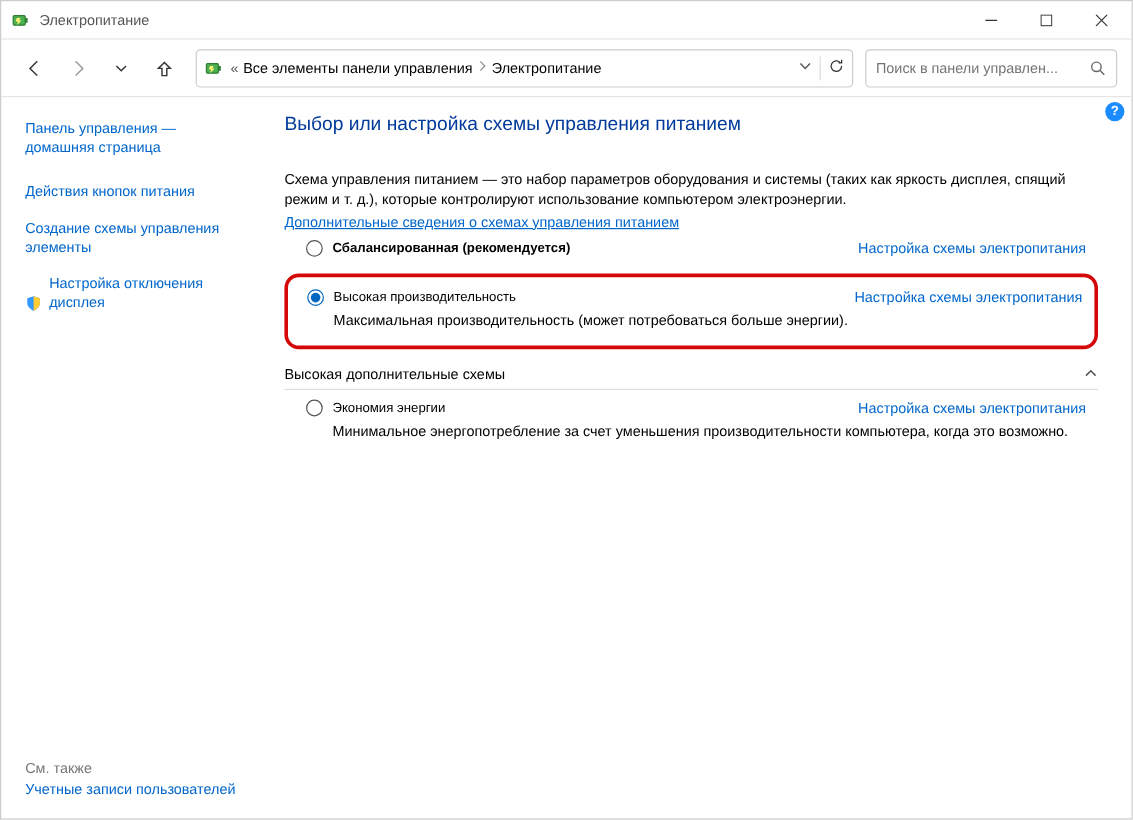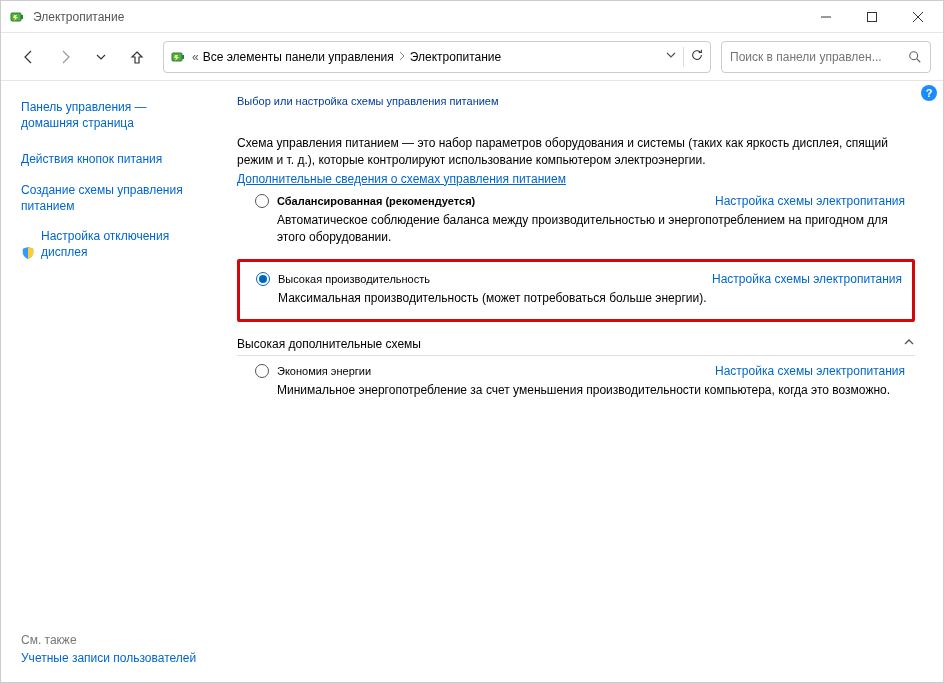--- a/index.html
+++ b/index.html
@@ -115,21 +115,21 @@
     width: 16px; height: 16px;
     border-radius: 50%;
     background: #1a8cff;
     color: #fff;
     font-size: 11px;
     font-weight: bold;
     display: flex; align-items: center; justify-content: center;
   }
   .main h1 {
     color: #003a9b;
-    font-size: 11px;
+    font-size: 16px;
     font-weight: 400;
     margin-bottom: 10px;
   }
   .main .intro {
     font-size: 12px;
     line-height: 1.45;
     margin-bottom: 2px;
     margin-top: 28px;
   }
   .main .intro-link {
@@ -141,21 +141,21 @@
   .section-title {
     font-size: 12px;
     margin-top: 18px;
     margin-bottom: 6px;
   }
   .plan {
     padding: 8px 10px 10px 18px;
   }
   .plan.highlight {
     border: 3px solid #d40808;
-    border-radius: 2px;
+    border-radius: 12px;
     padding: 10px 10px 12px 16px;
     margin-top: 4px;
   }
   .plan-head {
     display: flex;
     align-items: center;
     gap: 8px;
   }
   .radio {
     width: 14px; height: 14px;
@@ -293,21 +293,21 @@
     </svg>
   </div>
 </div>
 
 <div class="body-wrap">
 
   <div class="sidebar">
     <div class="sb-link">Панель управления — домашняя страница</div>
     <div style="height:6px;"></div>
     <div class="sb-link">Действия кнопок питания</div>
-    <div class="sb-link">Создание схемы управления питанием</div>
+    <div class="sb-link">Создание схемы управления элементы</div>
     <div class="sb-item">
       <svg class="sb-icon" viewBox="0 0 16 16">
         <path d="M8 1 L14 3 L14 8 C14 12 8 15 8 15 C8 15 2 12 2 8 L2 3 Z" fill="#3399ff"></path>
         <path d="M8 1 L14 3 L14 8 C14 12 8 15 8 15 Z" fill="#ffcc33"></path>
       </svg>
       <span>Настройка отключения дисплея</span>
     </div>
     <div class="spacer"></div>
     <div class="see-also">См. также</div>
     <div class="sb-link" style="margin-bottom:4px;">Учетные записи пользователей</div>
@@ -321,21 +321,20 @@
     <span class="intro-link">Дополнительные сведения о схемах управления питанием</span>
 
 
     
     <div class="plan">
       <div class="plan-head">
         <div class="radio"></div>
         <span class="plan-name bold">Сбалансированная (рекомендуется)</span>
         <span class="plan-link">Настройка схемы электропитания</span>
       </div>
-      <div class="plan-desc">Автоматическое соблюдение баланса между производительностью и энергопотреблением на пригодном для этого оборудовании.</div>
     </div>
 
     
     <div class="plan highlight">
       <div class="plan-head">
         <div class="radio checked"></div>
         <span class="plan-name">Высокая производительность</span>
         <span class="plan-link">Настройка схемы электропитания</span>
       </div>
       <div class="plan-desc">Максимальная производительность (может потребоваться больше энергии).</div>

